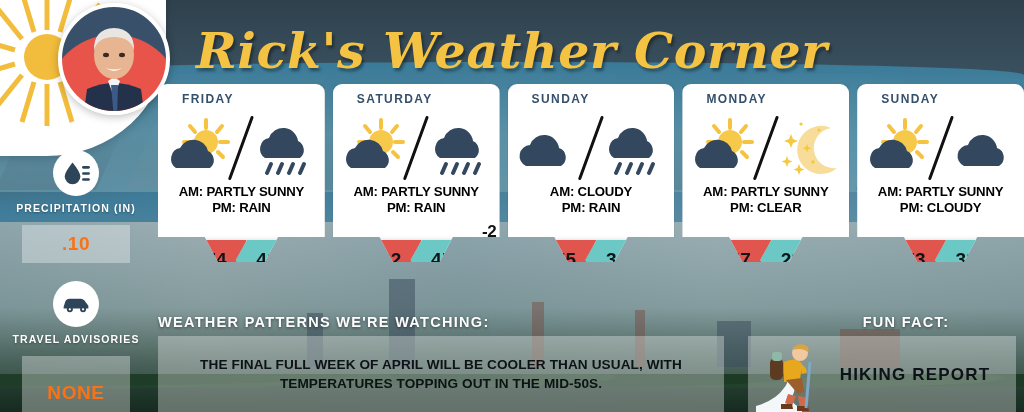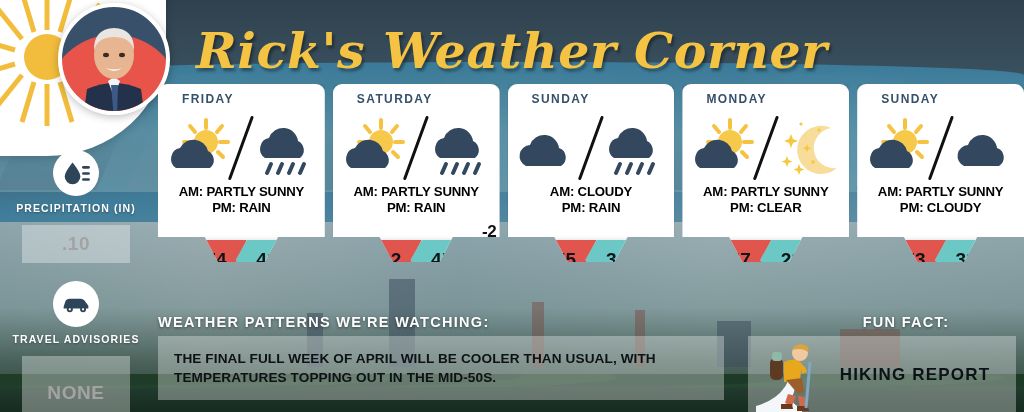--- a/index.html
+++ b/index.html
@@ -78,21 +78,21 @@
     width:46px; height:46px; border-radius:50%; background:#fff; margin:0 auto 6px;
     display:flex; align-items:center; justify-content:center;
   }
   .side-label {
     font-size:10.5px; font-weight:700; color:#fff; letter-spacing:1.1px;
     text-transform:uppercase; margin-bottom:7px; text-shadow:0 1px 2px rgba(0,0,0,.35);
   }
   .side-value {
     width:108px; height:38px; margin:11px auto; background:rgba(255,255,255,.34);
     display:flex; align-items:center; justify-content:center;
-    font-size:19px; font-weight:800; color:#a3a3a3; letter-spacing:.6px;
+    font-size:19px; font-weight:800; color:#f97316; letter-spacing:.6px;
   }
   .side-value.tall { height:74px; }
 
   
   .cards { position:absolute; left:158px; top:84px; width:866px; height:190px; display:flex; gap:8px; }
   .card {
     position:relative; flex:1; background:#fff; height:178px;
     border-radius:9px 9px 0 0; padding-top:8px;
     box-shadow:0 2px 7px rgba(0,0,0,.22);
     clip-path:polygon(0 0,100% 0,100% 86%,72% 86%,64% 100%,36% 100%,28% 86%,0 86%);
@@ -123,22 +123,22 @@
   .t-hi { background:#e0564f; clip-path:polygon(18% 0,100% 0,82% 50%,100% 100%,18% 100%,0 50%); }
   .t-lo { background:#6cc8c4; clip-path:polygon(18% 0,100% 0,100% 50%,100% 100%,18% 100%,0 50%); margin-left:-11px; }
 
   
   .band-label {
     font-size:14.5px; font-weight:800; color:#fff; letter-spacing:1.3px;
     text-transform:uppercase; text-shadow:0 1px 3px rgba(0,0,0,.5);margin-top:24px;
   }
   .patterns { position:absolute; left:158px; top:290px; width:566px; }
   .patterns-box {
-    margin-top:6px; width:566px; height:64px; background:rgba(255,255,255,.33);
-    display:flex; align-items:center; justify-content:center; text-align:left;
+    margin-top:6px; width:566px; height:76px; background:rgba(255,255,255,.33);
+    display:flex; align-items:center; justify-content:center; text-align:center;
     padding:0 16px;
   }
   .patterns-text { font-size:13.6px; font-weight:800; color:#0d1216; line-height:19px; letter-spacing:.1px; }
   .fun { position:absolute; left:748px; top:290px; width:316px; }
   .fun .band-label { display:block; text-align:center; }
   .fun-box {
     margin-top:6px; width:268px; height:78px; background:rgba(255,255,255,.33);
     display:flex; align-items:center; position:relative;
   }
   .fun-text {

